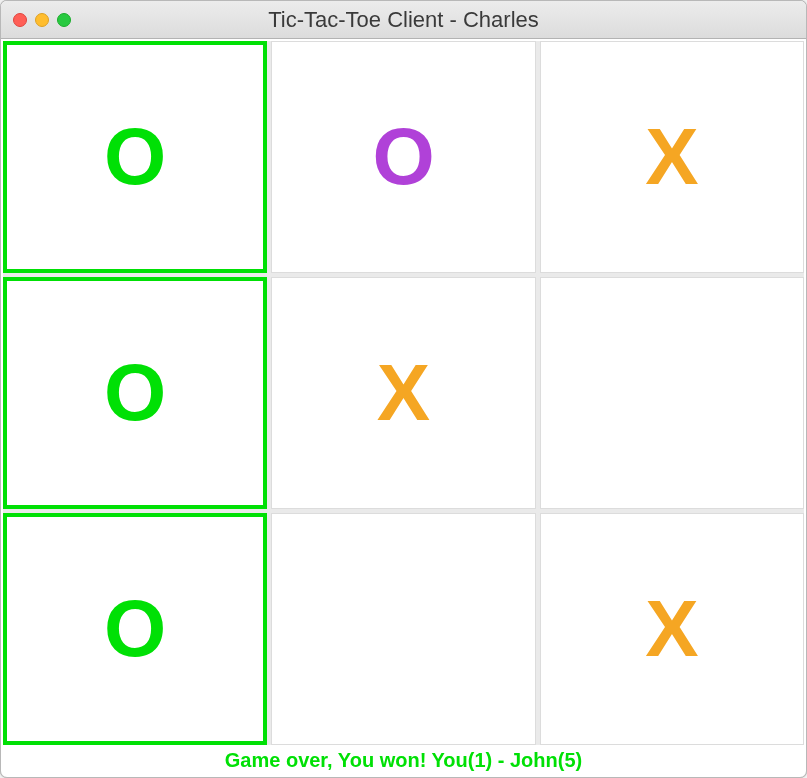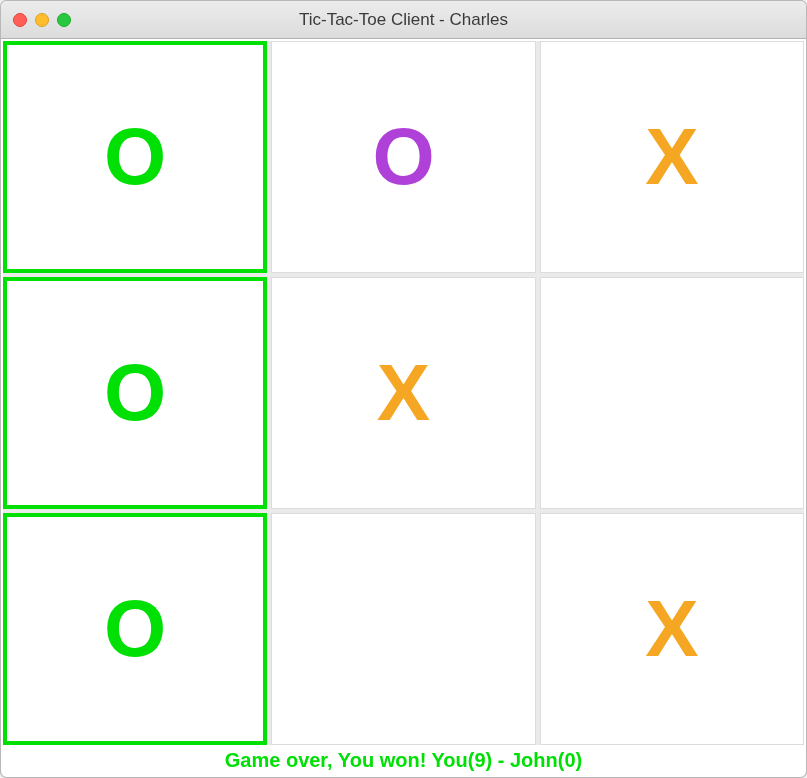--- a/index.html
+++ b/index.html
@@ -54,21 +54,21 @@
       background: #ffbd2e;
       border: 0.5px solid #dea123;
     }
     .tl-max {
       background: #28c940;
       border: 0.5px solid #1aad2b;
     }
     .title {
       flex: 1;
       text-align: center;
-      font-size: 17px;
+      font-size: 22px;
       color: #3a3a3a;
       font-weight: 400;
     }
     .content {
       flex: 1;
       display: flex;
       flex-direction: column;
       padding: 2px;
     }
     .board {
@@ -151,16 +151,16 @@
           <span class="mark-o-green">O</span>
         </div>
       <div class="cell">
           <span></span>
         </div>
       <div class="cell">
           <span class="mark-x-orange">X</span>
         </div>
     </div>
     <div class="status-bar">
-      <span>Game over, You won! You(9) - John(0)</span>
+      <span>Game over, You won! You(1) - John(5)</span>
     </div>
   </div>
 </div>
 
 </body></html>

